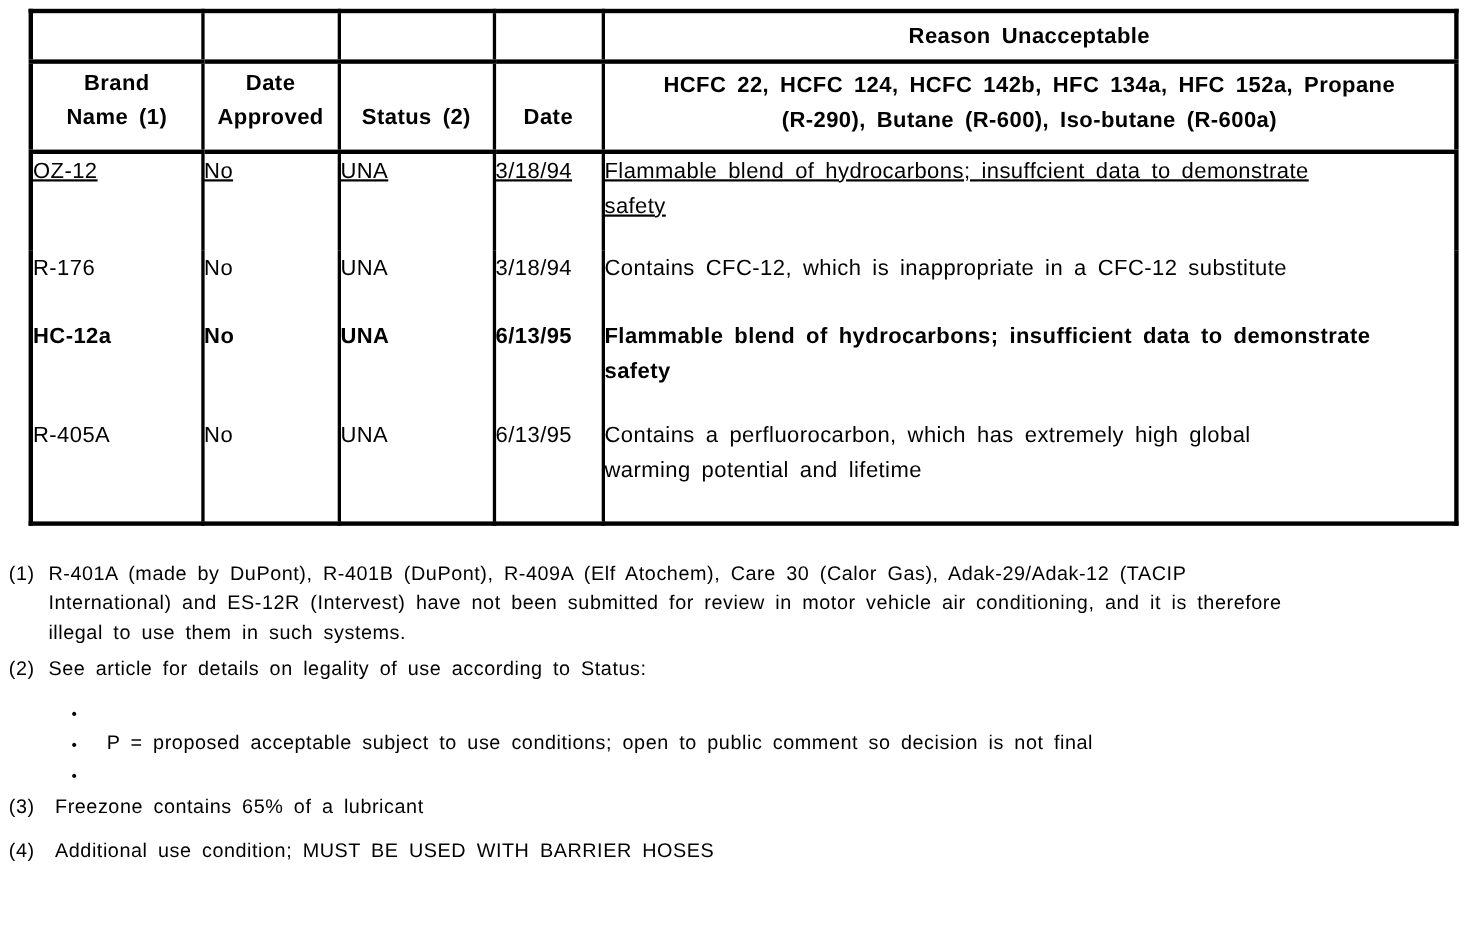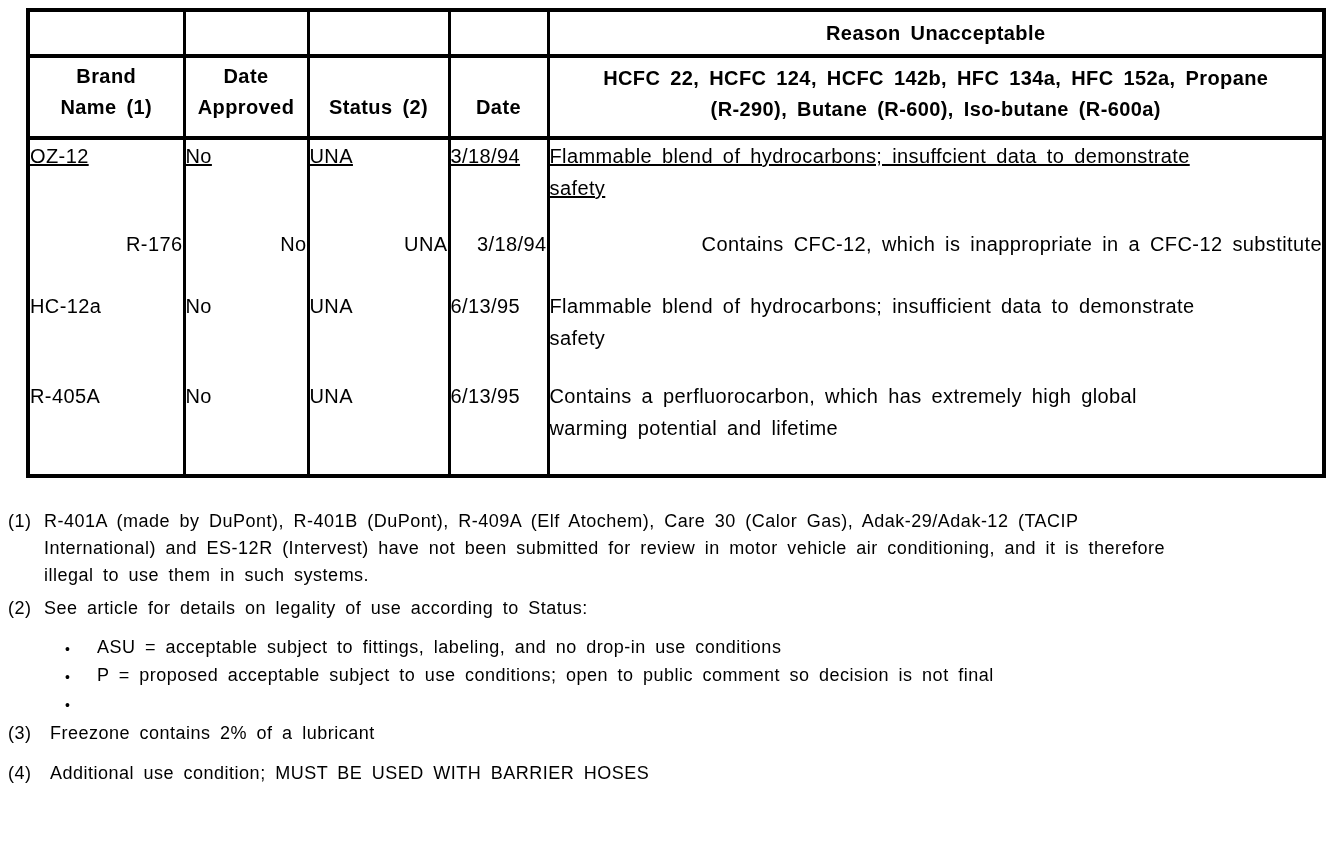--- a/index.html
+++ b/index.html
@@ -59,22 +59,22 @@
   }
   th .hline { display: block; }
 
   tbody td {
     vertical-align: top;
     padding-top: 13px;
     line-height: 32px;
   }
   tr.brow1 { height: 62px; }
   tr.brow2 { height: 90px; text-decoration: underline; }
-  tr.brow3 { height: 62px; text-align: right; }
-  tr.brow4 { height: 90px; }
+  tr.brow3 { height: 62px; }
+  tr.brow4 { height: 90px; font-weight: bold; }
   tr.brow5 { height: 96px; }
   td.brand  { padding-left: 13px; }
   td.ford   { padding-left: 9px; }
   td.status { padding-left: 10px; }
   td.date   { padding-left: 5px; }
   td.reason {
     padding-left: 7px;
     padding-right: 6px;
     white-space: pre-line;
   }
@@ -192,34 +192,33 @@
       </div>
 
       <div class="fn fn2">
         <span class="fn-marker">(2)</span>
         <div class="fn-text">See article for details on legality of use according to Status:</div>
       </div>
 
       <div class="bullets">
         <div class="bullet-item">
           <span class="bullet-marker">•</span>
-          <span class="bullet-text">ASU = acceptable subject to fittings, labeling, and no drop-in use conditions</span>
         </div>
         <div class="bullet-item">
           <span class="bullet-marker">•</span>
           <span class="bullet-text">P = proposed acceptable subject to use conditions; open to public comment so decision is not final</span>
         </div>
         <div class="bullet-item">
           <span class="bullet-marker">•</span>
         </div>
       </div>
 
       <div class="fn fn3">
         <span class="fn-marker">(3)</span>
-        <div class="fn-text">Freezone contains 2% of a lubricant</div>
+        <div class="fn-text">Freezone contains 65% of a lubricant</div>
       </div>
 
       <div class="fn fn4">
         <span class="fn-marker">(4)</span>
         <div class="fn-text">Additional use condition; MUST BE USED WITH BARRIER HOSES</div>
       </div>
 
     </div>
   </div>
 </div>

